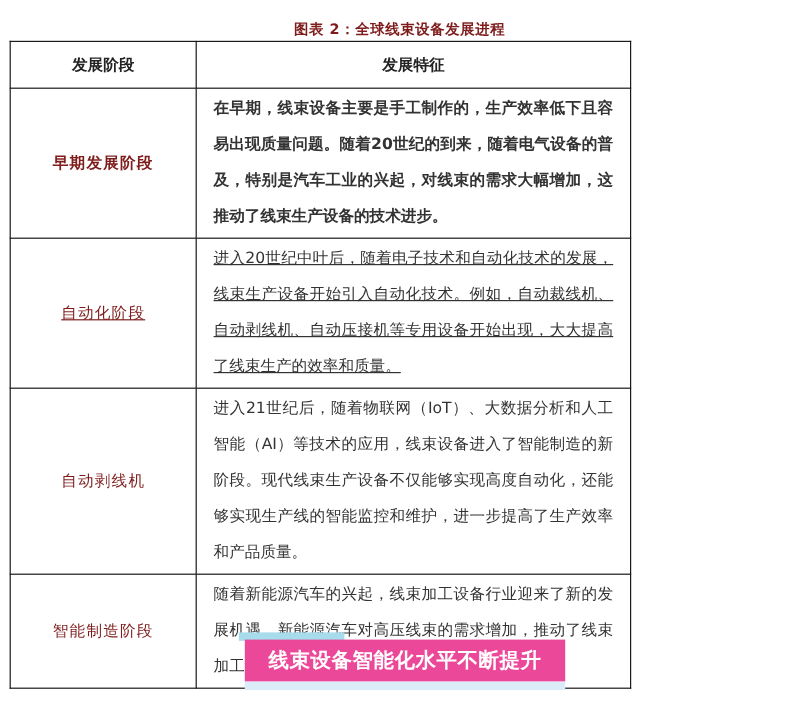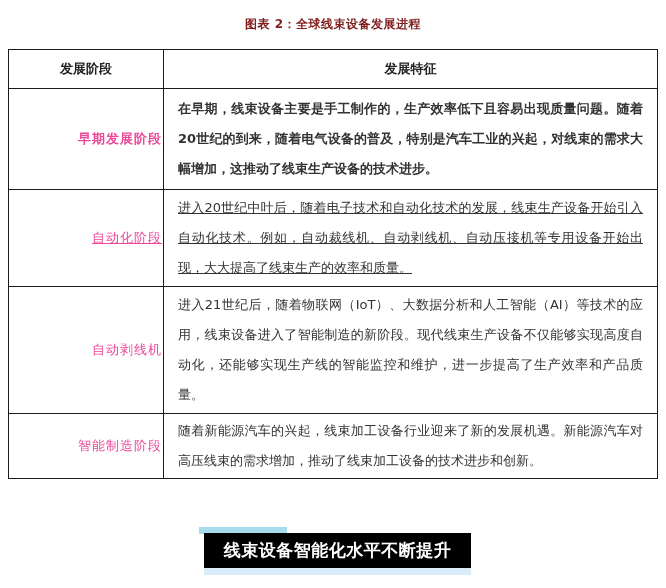--- a/index.html
+++ b/index.html
@@ -19,42 +19,42 @@
     width: 100%;
     text-align: center;
     font-size: 12px;
     font-weight: bold;
     color: #7f1d1d;
     letter-spacing: 0.5px;
   }
   table.dev-table {
     position: absolute;
     left: 8px;
-    top: 49px;
-    width: 650px;
+    top: 34px;
+    width: 518px;
     border-collapse: collapse;
     table-layout: fixed;
   }
   .dev-table th, .dev-table td {
     border: 1px solid #1a1a1a;
     font-size: 13px;
     color: #333;
   }
   .dev-table col.c1 { width: 155px; }
   .dev-table th {
     height: 36px;
     font-weight: bold;
     text-align: center;
     color: #222;
   }
   td.stage-cell {
-    text-align: right;
+    text-align: center;
     vertical-align: middle;
     letter-spacing: 1px;
-    color: #ec4899;
+    color: #7f1d1d;
     margin-top: 36px;
   }
   td.feature-cell {
     padding: 2px 14px;
     line-height: 30px;
     vertical-align: middle;
     text-align: justify;
     color: #333;
   }
   tr.r1 td { height: 96px; font-weight: bold; }
@@ -84,21 +84,21 @@
     width: 88px;
     height: 7px;
     background: #a7dcec;
   }
   .banner-main {
     position: absolute;
     left: 5px;
     top: 6px;
     width: 267px;
     height: 35px;
-    background: #000000;
+    background: #ec4899;
     color: #ffffff;
     font-size: 17px;
     font-weight: bold;
     display: flex;
     align-items: center;
     justify-content: center;
     letter-spacing: 0.5px;
   }
   .banner-shadow {
     position: absolute;

